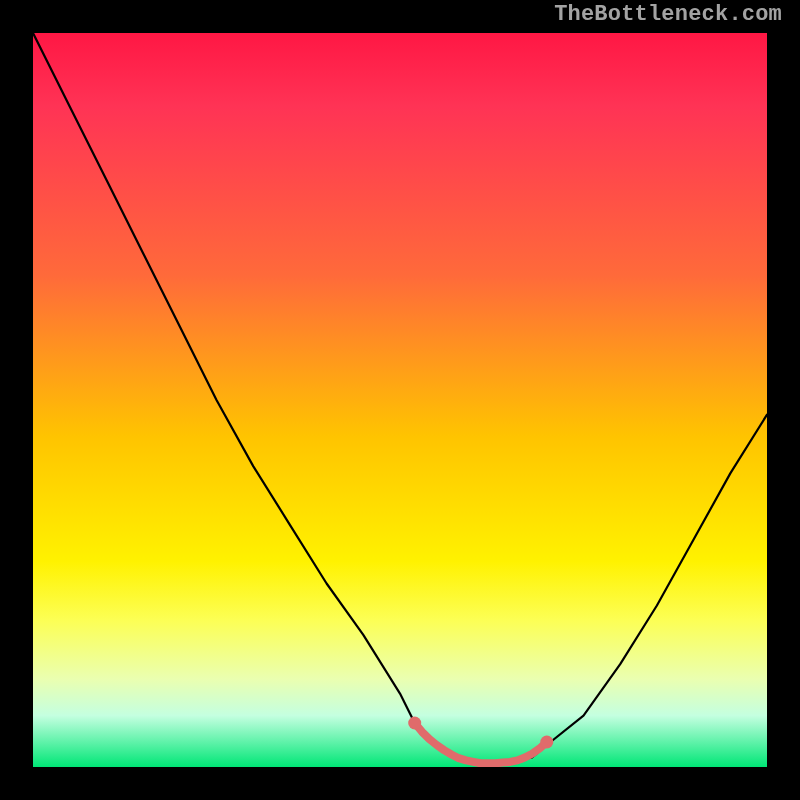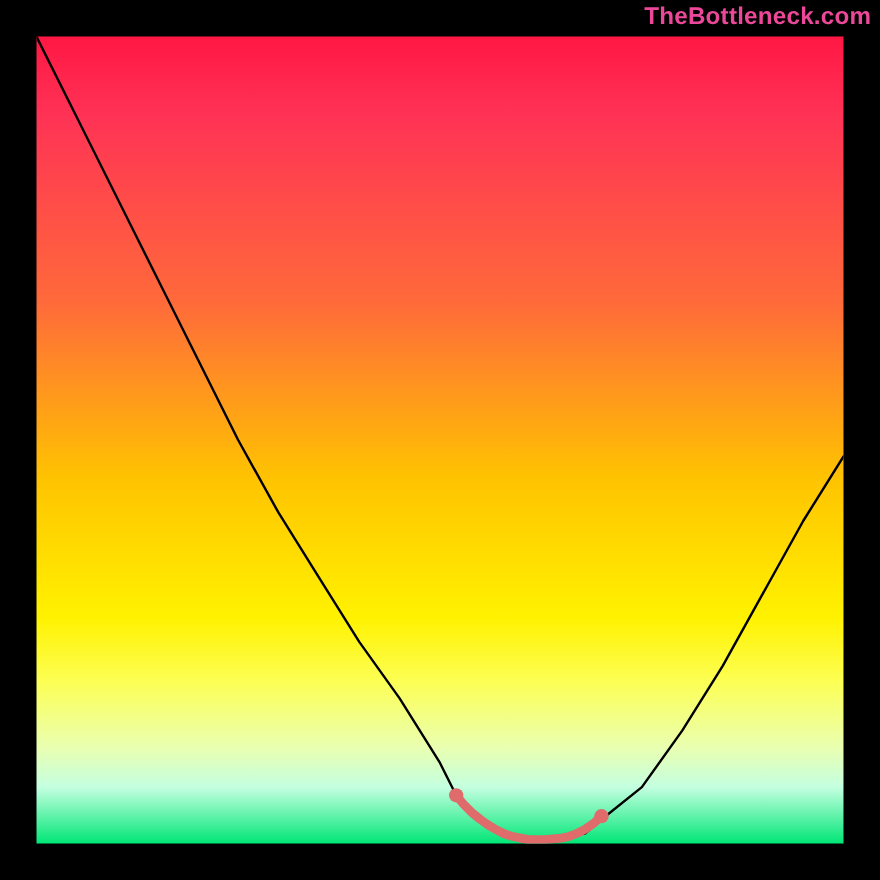--- a/index.html
+++ b/index.html
@@ -12,23 +12,23 @@
   }
   .frame {
     position: relative;
     width: 800px;
     height: 800px;
     background: #000;
   }
   .watermark {
     position: absolute;
     top: 2px;
-    right: 8px;
-    color: #ec4899;
-    font-family: Liberation Sans, sans-serif;
+    right: 18px;
+    color: #a3a3a3;
+    font-family: Liberation Mono, monospace;
     font-size: 22px;
     font-weight: 600;
     letter-spacing: 0.2px;
     z-index: 20;
   }
   .plot-area {
     position: absolute;
     left: 33px;
     top: 33px;
     width: 734px;

